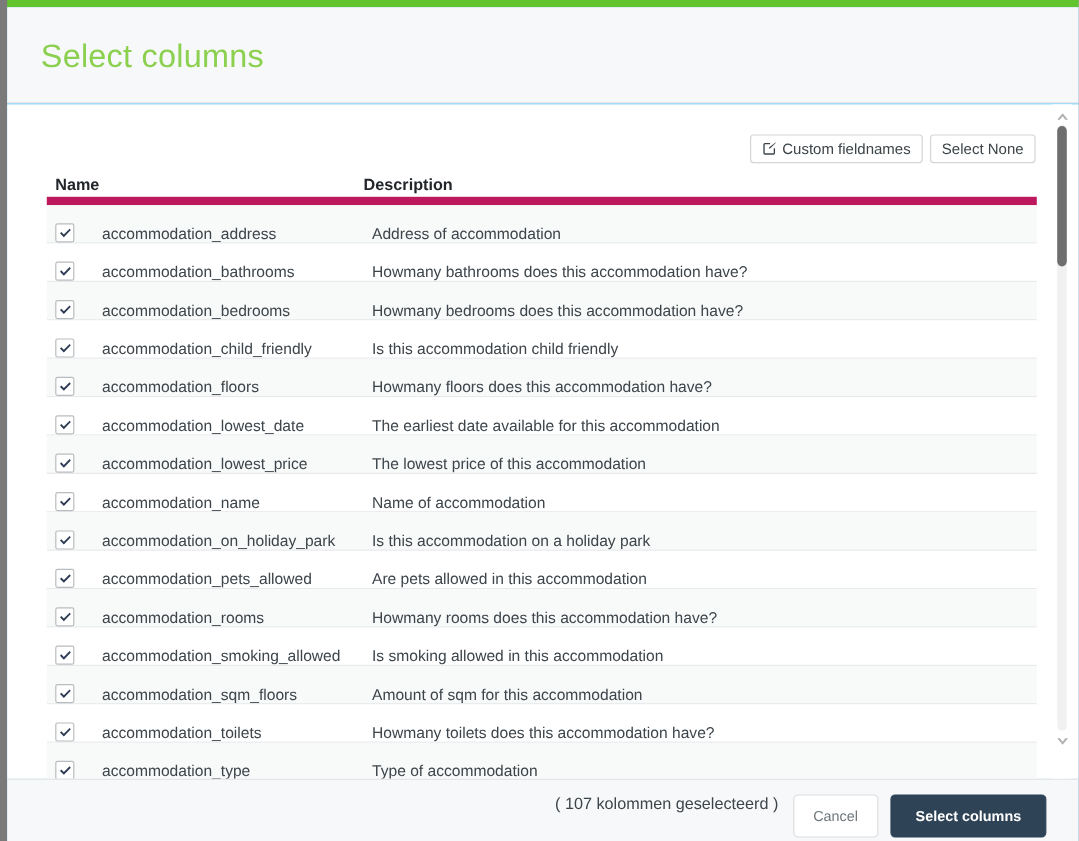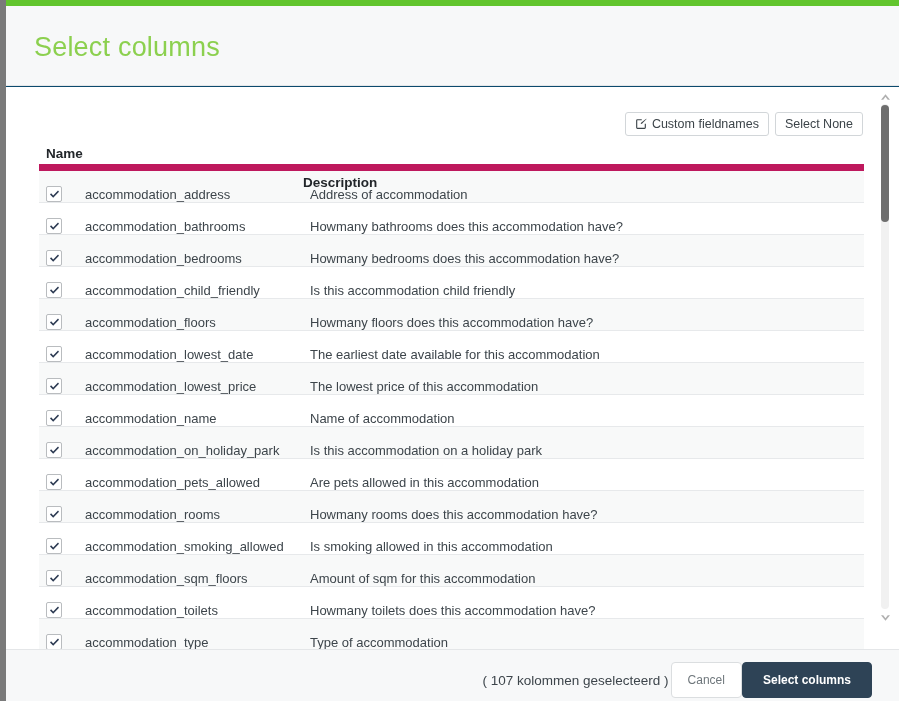--- a/index.html
+++ b/index.html
@@ -27,21 +27,21 @@
     width: 893px; height: 6px;
     background: #62c52e;
   }
 
   
   .surface {
     position: absolute;
     left: 6px; top: 6px;
     width: 893px;
     height: 695px;
-    background: #0c4a6e;
+    background: #7dd3fc;
   }
 
   
   .modal-header {
     position: absolute;
     left: 0; top: 0;
     width: 893px;
     height: 80px;
     background: #f7f8f9;
     border-bottom: 1px solid #e4e6e8;
@@ -104,21 +104,21 @@
     align-items: flex-start;
     border-bottom: 7px solid #be185d;
   }
   .th {
     font-size: 13.5px;
     font-weight: bold;
     color: #22262a;
     line-height: 17px;
   }
   .th.name { width: 264px; padding-left: 7px; }
-  .th.desc { flex: 1; margin-top: 29px; }
+  .th.desc { flex: 1; }
 
   .trow {
     display: flex;
     align-items: flex-end;
     height: 32px;
     border-bottom: 1px solid #e7e9eb;
     background: #ffffff;
   }
   .trow.alt { background: #f8f9f9; }
 
@@ -195,21 +195,22 @@
     left: 0; top: 643px;
     width: 893px;
     height: 58px;
     background: #f7f8f9;
     border-top: 1px solid #e4e6e8;
   }
   .footer-inner {
     position: absolute;
     right: 27px; top: 12px;
     display: flex;
-    align-items: center;
+    align-items: flex-start;
+    gap: 10px;
   }
   .sel-count {
     font-size: 13.5px;
     color: #3d454b;
     white-space: nowrap;
     margin-right: 2px;
   }
   .btn {
     height: 36px;
     padding: 0 16px;

